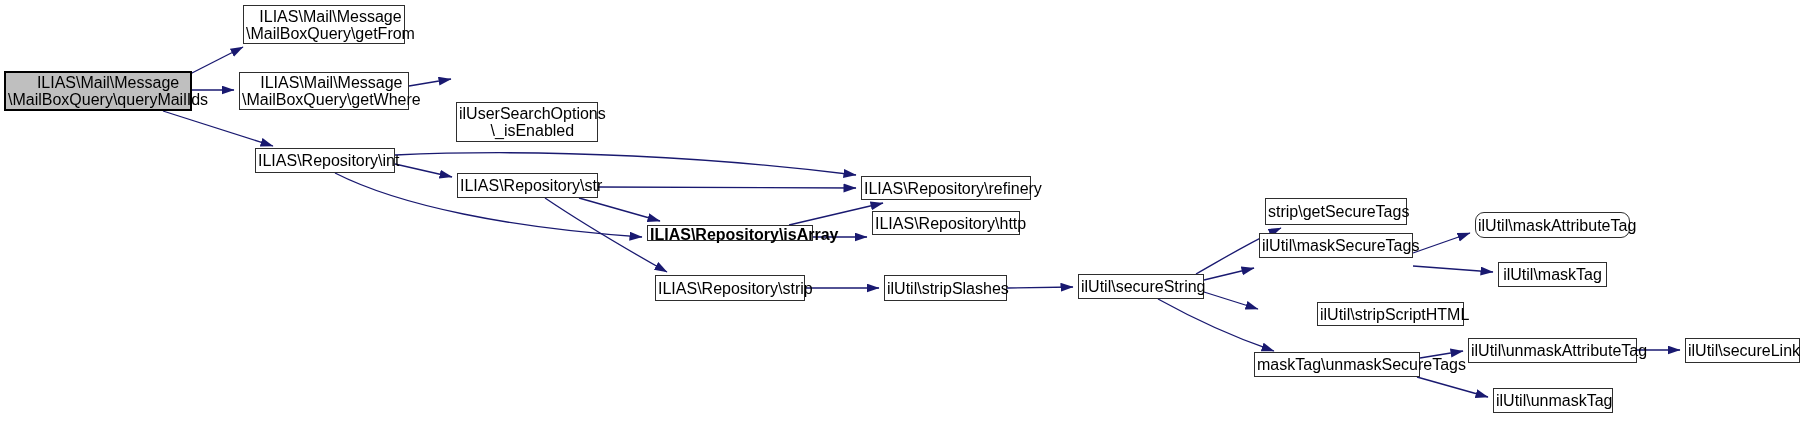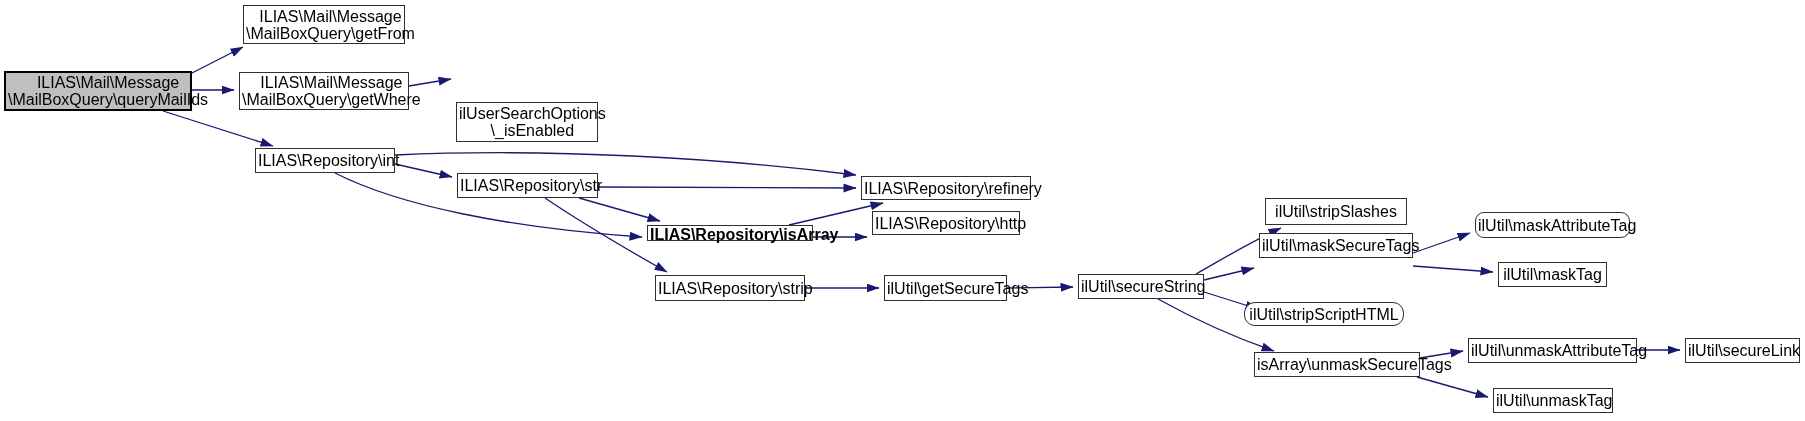--- a/index.html
+++ b/index.html
@@ -90,25 +90,25 @@
       <div class="node" style="left: 239px; top: 72px; width: 170px; height: 38px;">ILIAS\Mail\Message
 \MailBoxQuery\getWhere</div>
       <div class="node" style="left: 456px; top: 58px; width: 142px; height: 40px; margin-top: 44px;">ilUserSearchOptions
 \_isEnabled</div>
       <div class="node" style="left: 255px; top: 148px; width: 140px; height: 25px;">ILIAS\Repository\int</div>
       <div class="node" style="left: 457px; top: 173px; width: 141px; height: 25px;">ILIAS\Repository\str</div>
       <div class="node" style="left: 861px; top: 176px; width: 170px; height: 24px;">ILIAS\Repository\refinery</div>
       <div class="node" style="left: 647px; top: 225px; width: 166px; height: 16px; font-weight: bold;">ILIAS\Repository\isArray</div>
       <div class="node" style="left: 872px; top: 211px; width: 148px; height: 24px;">ILIAS\Repository\http</div>
       <div class="node" style="left: 655px; top: 275px; width: 150px; height: 26px;">ILIAS\Repository\strip</div>
-      <div class="node" style="left: 884px; top: 275px; width: 123px; height: 26px;">ilUtil\getSecureTags</div>
+      <div class="node" style="left: 884px; top: 275px; width: 123px; height: 26px;">ilUtil\stripSlashes</div>
       <div class="node" style="left: 1078px; top: 274px; width: 126px; height: 25px;">ilUtil\secureString</div>
-      <div class="node" style="left: 1265px; top: 198px; width: 142px; height: 27px;">ilUtil\stripSlashes</div>
+      <div class="node" style="left: 1265px; top: 198px; width: 142px; height: 27px;">strip\getSecureTags</div>
       <div class="node" style="left: 1259px; top: 233px; width: 154px; height: 25px;">ilUtil\maskSecureTags</div>
-      <div class="node" style="left: 1244px; top: 302px; width: 160px; height: 24px; border-radius: 11px;">ilUtil\stripScriptHTML</div>
-      <div class="node" style="left: 1254px; top: 352px; width: 166px; height: 25px;">isArray\unmaskSecureTags</div>
+      <div class="node" style="left: 1317px; top: 302px; width: 147px; height: 24px;">ilUtil\stripScriptHTML</div>
+      <div class="node" style="left: 1254px; top: 352px; width: 166px; height: 25px;">maskTag\unmaskSecureTags</div>
       <div class="node" style="left: 1475px; top: 212px; width: 155px; height: 26px; border-radius: 9px;">ilUtil\maskAttributeTag</div>
       <div class="node" style="left: 1498px; top: 262px; width: 109px; height: 25px;">ilUtil\maskTag</div>
       <div class="node" style="left: 1468px; top: 338px; width: 169px; height: 25px;">ilUtil\unmaskAttributeTag</div>
       <div class="node" style="left: 1493px; top: 388px; width: 120px; height: 25px;">ilUtil\unmaskTag</div>
       <div class="node" style="left: 1685px; top: 338px; width: 115px; height: 25px;">ilUtil\secureLink</div>
     </div>
 </div>
 
 </body></html>

